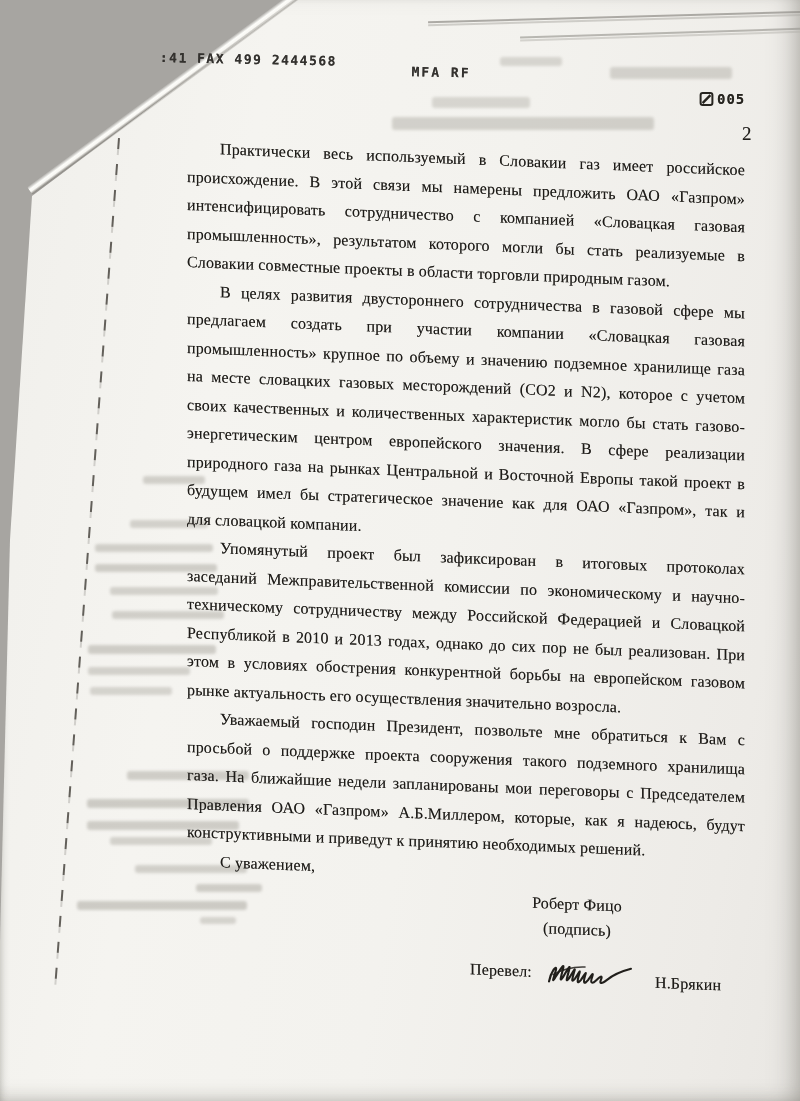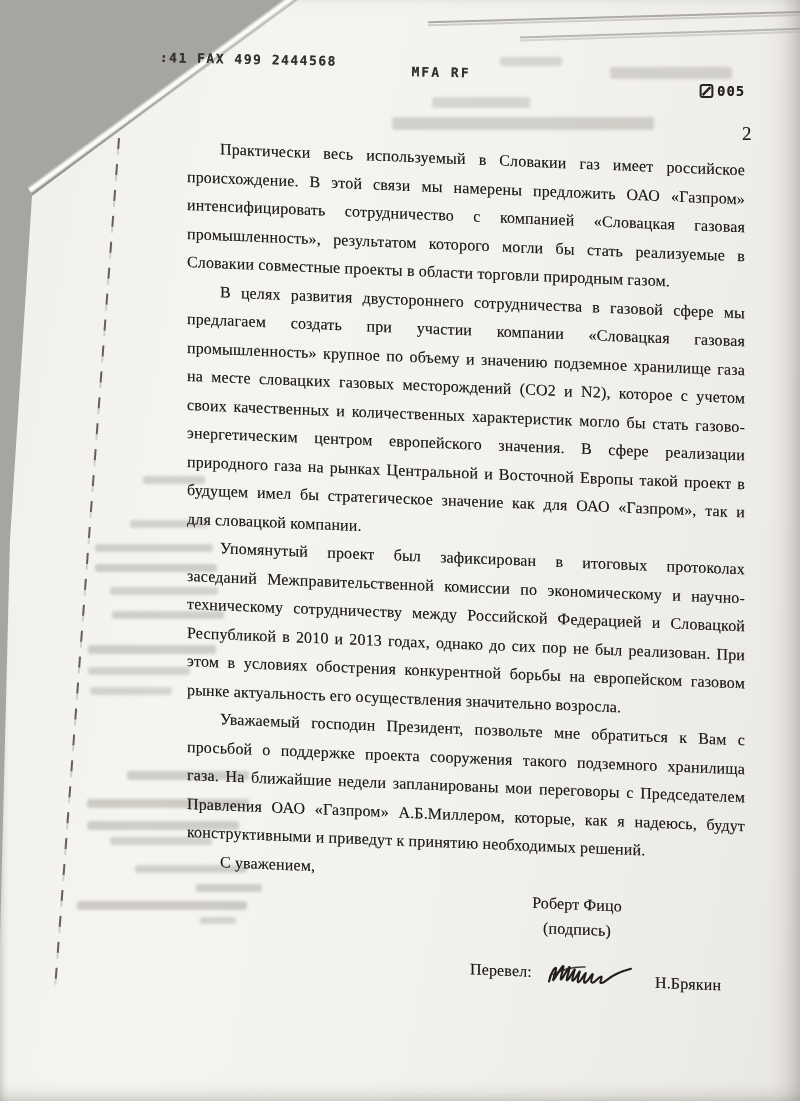--- a/index.html
+++ b/index.html
@@ -42,21 +42,21 @@
   .fax-header{
     position:absolute;left:160px;top:50px;width:420px;height:40px;
     transform-origin:0 0;transform:rotate(1.2deg);
     font-family:"DejaVu Sans Mono","Liberation Mono",monospace;
     font-weight:700;font-size:13px;color:#33312e;
     text-shadow:0 0 .6px rgba(40,38,35,.6);
   }
   .fax-line{position:absolute;left:0;top:0;letter-spacing:1.5px;white-space:nowrap;}
   .fax-station{position:absolute;left:252px;top:9px;letter-spacing:2px;white-space:nowrap;}
   .fax-counter{
-    position:absolute;left:699px;top:83px;display:flex;align-items:center;gap:3px;
+    position:absolute;left:699px;top:91px;display:flex;align-items:center;gap:3px;
     font-family:"DejaVu Sans Mono","Liberation Mono",monospace;
     font-weight:700;font-size:14px;color:#26241f;letter-spacing:1px;
     text-shadow:0 0 .5px rgba(40,38,35,.6);
   }
   .page-number{
     position:absolute;left:742px;top:123px;font-size:19px;color:#211f1c;
     text-shadow:0 0 .5px rgba(40,38,35,.5);
   }
   
   .letter-body{

